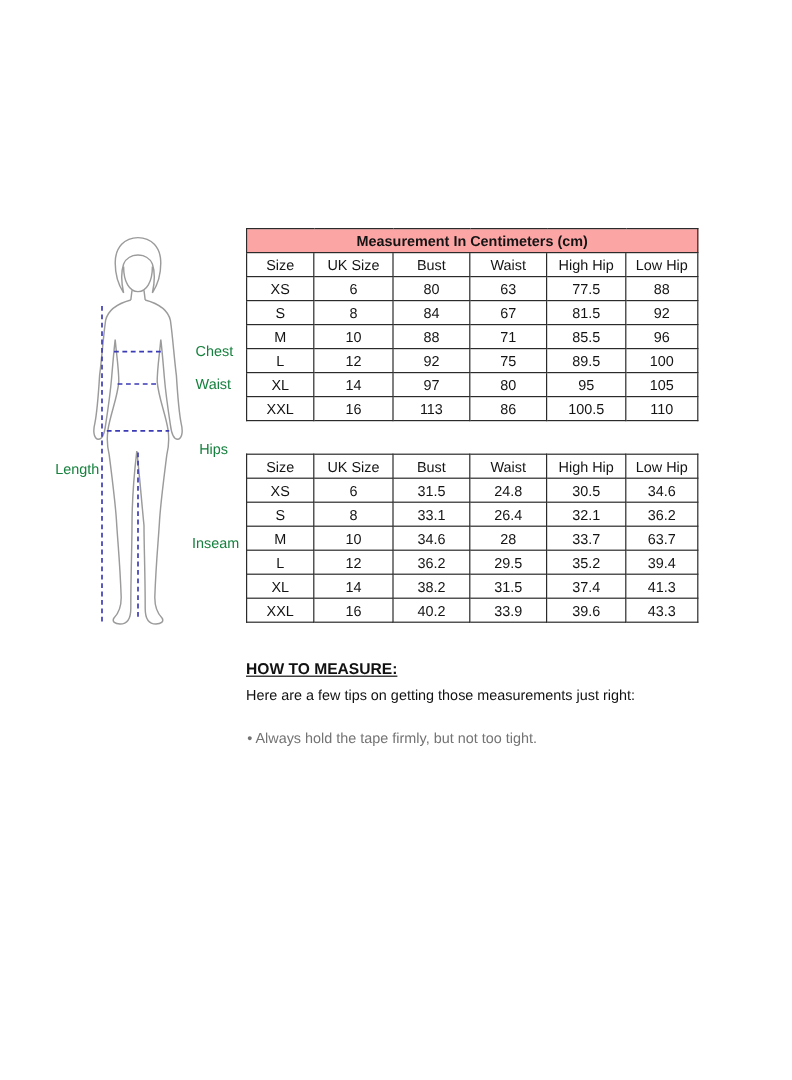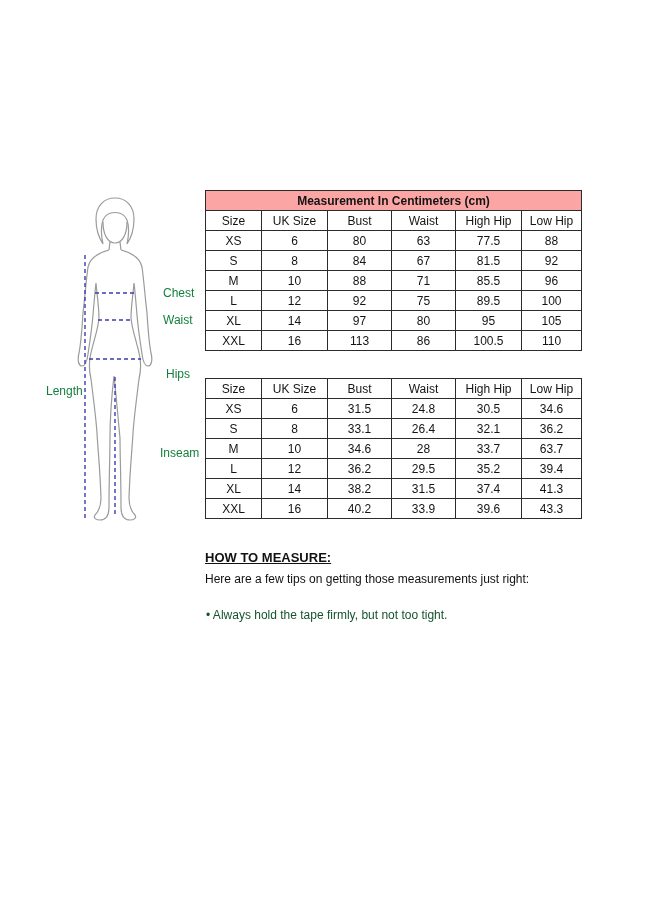--- a/index.html
+++ b/index.html
@@ -67,21 +67,21 @@
     font-size: 12px;
     color: #111111;
   }
   .tips {
     position: absolute;
     left: 206px;
     top: 607px;
     width: 440px;
     list-style: none;
     font-size: 12px;
-    color: #14532d;
+    color: #737373;
   }
   .tips li { line-height: 17px; }
 </style>
 </head>
 <body>
 
 <div class="canvas">
 
   <svg class="figure-svg" width="140" height="340" viewBox="0 0 140 340">
 

